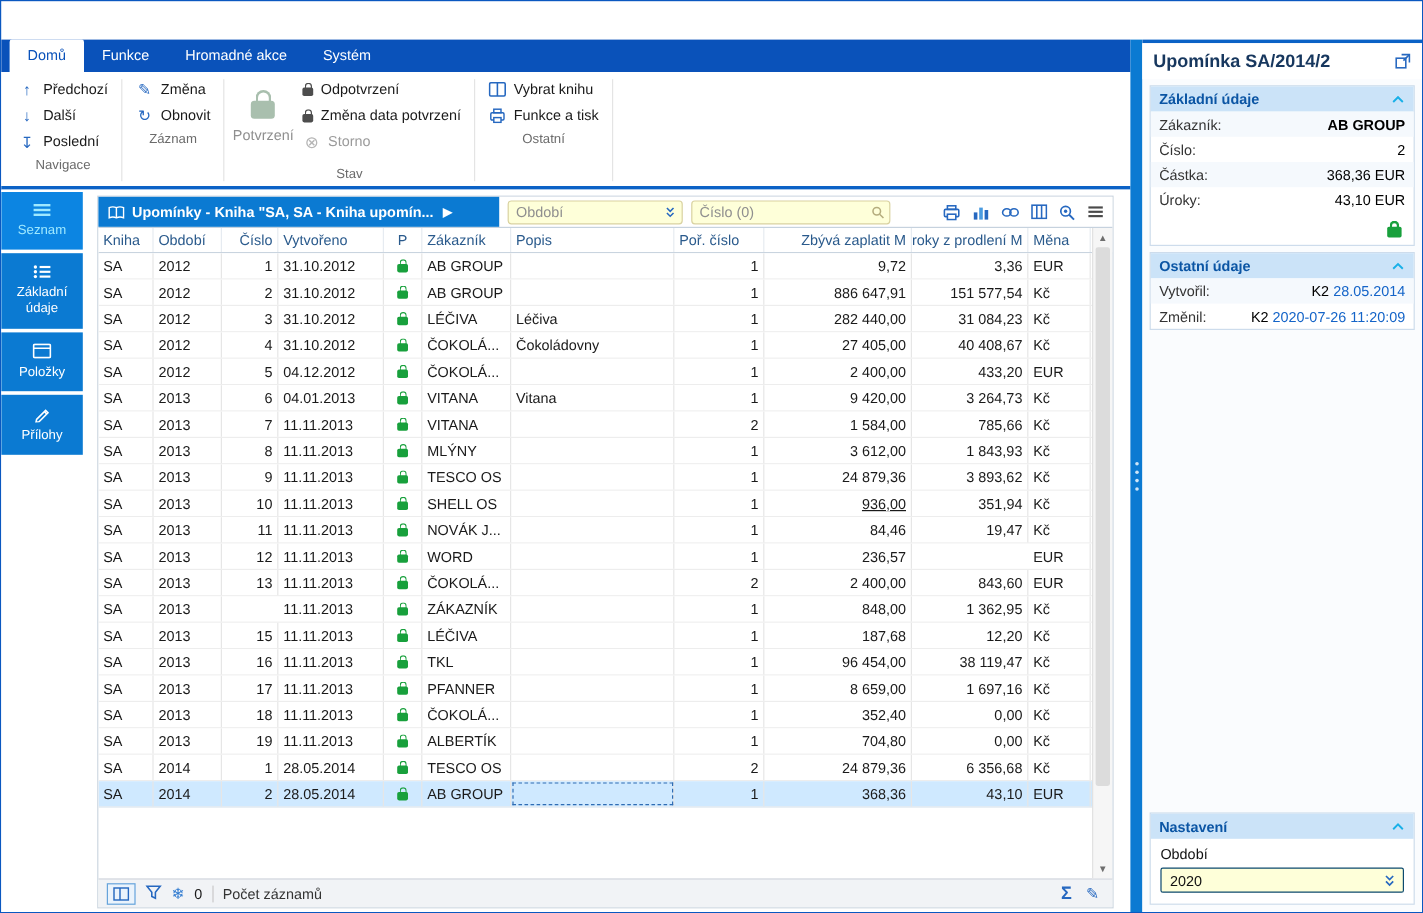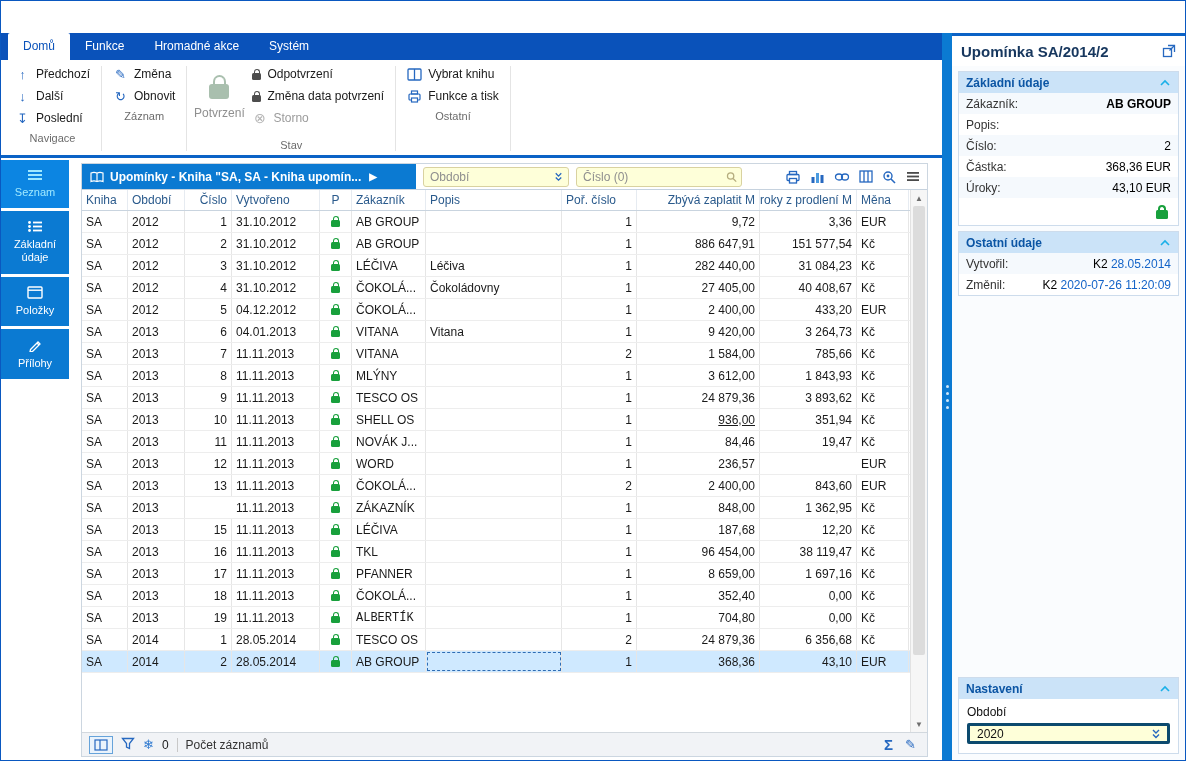--- a/index.html
+++ b/index.html
@@ -86,21 +86,21 @@
   .field { height:21px; display:flex; align-items:center; padding:0 7px; }
   .field:nth-child(even) { background:#f5f9fd; }
   .field .flabel { color:#333; }
   .field .fvalue { margin-left:auto; color:#000; }
   .fvalue.bold { font-weight:bold; }
   .bluedate { color:#1464c8; }
   .lockrow { height:27px; display:flex; align-items:center; justify-content:flex-end; padding:0 10px; }
   .spacer { flex:1; }
   .nast-body { padding:5px 8px 9px; }
   .nast-label { font-size:12px; color:#111; margin:1px 0 4px; }
-  .combo { height:21px; background:#feffd9; border:3px solid #0c4a6e; border-radius:2px; display:flex; align-items:center; padding:0 5px 0 7px; cursor:default; }
+  .combo { height:21px; background:#feffd9; border:1px solid #0c4a6e; border-radius:2px; display:flex; align-items:center; padding:0 5px 0 7px; cursor:default; }
   .combo .cval { font-size:12px; color:#111; }
   .combo .cchev { margin-left:auto; display:flex; }
   .section.nastaveni { margin-bottom:6px; }
   
   .lk { position:relative; display:inline-block; width:9px; height:7px; background:currentColor; border-radius:1.5px; margin-top:4px; }
   .lk::before { content:""; position:absolute; left:1.5px; top:-4px; width:6px; height:5px; border:1.5px solid currentColor; border-bottom:none; border-radius:3px 3px 0 0; box-sizing:border-box; }
   .lk-mid { width:12px; height:9px; margin-top:5px; }
   .lk-mid::before { left:2px; top:-5px; width:8px; height:6px; border-width:2px; border-radius:4px 4px 0 0; }
   .lk-big { width:20px; height:15px; border-radius:3px; margin-top:9px; }
   .lk-big::before { left:3.5px; top:-9px; width:13px; height:10px; border-width:2.5px; border-radius:7px 7px 0 0; }
@@ -603,21 +603,21 @@
                 <div class="tcell" style="width: 52px; justify-content: flex-start;">Kč</div>
               </div>
               <div class="trow">
                 <div class="tcell" style="width: 46px; justify-content: flex-start;">SA</div>
                 <div class="tcell" style="width: 57px; justify-content: flex-start;">2013</div>
                 <div class="tcell" style="width: 47px; justify-content: flex-end;">19</div>
                 <div class="tcell" style="width: 88px; justify-content: flex-start;">11.11.2013</div>
                 <div class="tcell" style="width: 32px; justify-content: center;">
                   <span class="lk green"></span>
                 </div>
-                <div class="tcell" style="width: 74px; justify-content: flex-start; font-family: Liberation Mono, monospace;">ALBERTÍK</div>
+                <div class="tcell" style="width: 74px; justify-content: flex-start;">ALBERTÍK</div>
                 <div class="tcell" style="width: 136px; justify-content: flex-start;"></div>
                 <div class="tcell" style="width: 75px; justify-content: flex-end;">1</div>
                 <div class="tcell" style="width: 123px; justify-content: flex-end;">704,80</div>
                 <div class="tcell" style="width: 97px; justify-content: flex-end;">0,00</div>
                 <div class="tcell" style="width: 52px; justify-content: flex-start;">Kč</div>
               </div>
               <div class="trow">
                 <div class="tcell" style="width: 46px; justify-content: flex-start;">SA</div>
                 <div class="tcell" style="width: 57px; justify-content: flex-start;">2014</div>
                 <div class="tcell" style="width: 47px; justify-content: flex-end;">1</div>
@@ -708,24 +708,20 @@
           <svg width="12" height="8" viewBox="0 0 12 8">
               <polyline points="2,6 6,2 10,6" fill="none" stroke="#19b0e8" stroke-width="1.6"></polyline>
             </svg>
         </span>
       </div>
       <div class="field">
         <span class="flabel">Zákazník:</span>
         <span class="fvalue bold">AB GROUP</span>
       </div>
       <div class="field">
-        <span class="flabel">Popis:</span>
-        <span class="fvalue"></span>
-      </div>
-      <div class="field">
         <span class="flabel">Číslo:</span>
         <span class="fvalue">2</span>
       </div>
       <div class="field">
         <span class="flabel">Částka:</span>
         <span class="fvalue">368,36 EUR</span>
       </div>
       <div class="field">
         <span class="flabel">Úroky:</span>
         <span class="fvalue">43,10 EUR</span>

